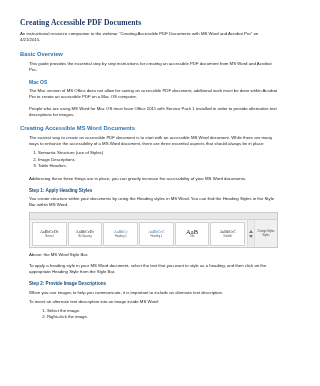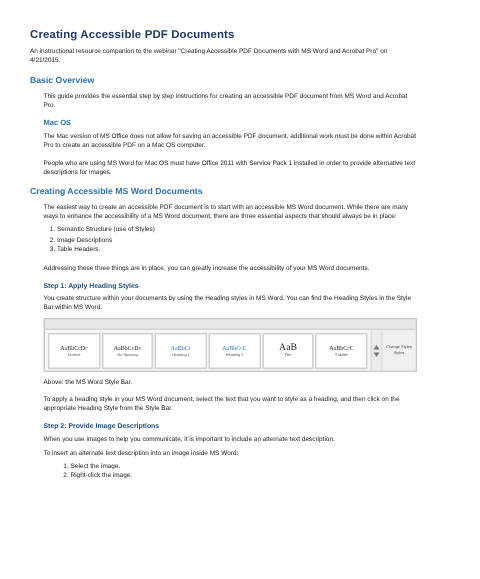--- a/index.html
+++ b/index.html
@@ -16,21 +16,21 @@
   .page {
     width: 298px;
     height: 386px;
     background: #ffffff;
     box-sizing: border-box;
     padding: 18px 20px 0 20px;
     position: relative;
   }
   .doc-title {
     color: #1f3864;
-    font-family: Liberation Sans, sans-serif;
+    font-family: Liberation Serif, serif;
     font-size: 7.6px;
     font-weight: bold;
     line-height: 9px;
     margin: 0 0 4px 0;
     letter-spacing: 0.1px;
   }
   .intro {
     font-size: 4.3px;
     line-height: 6px;
     color: #1a1a1a;

